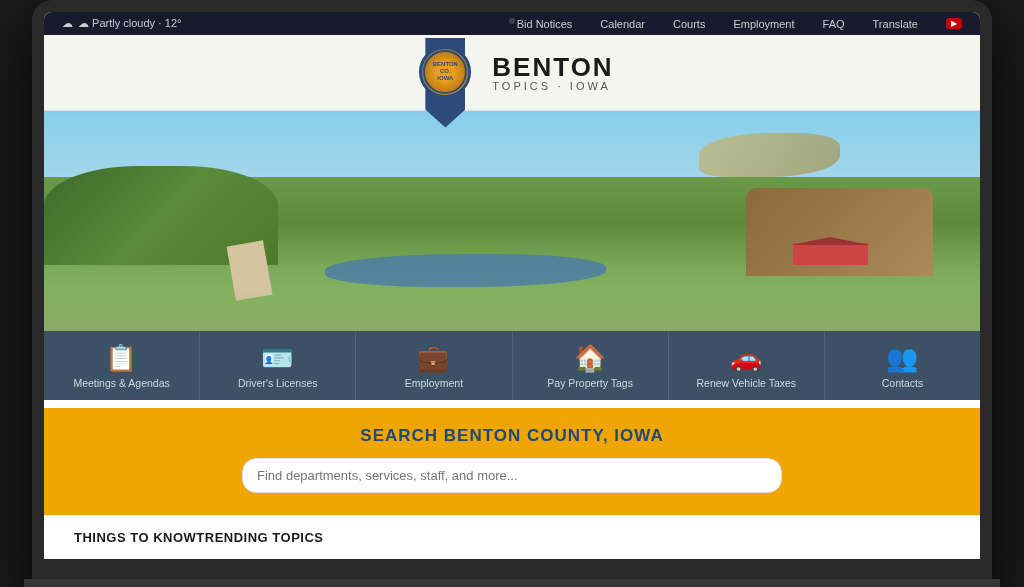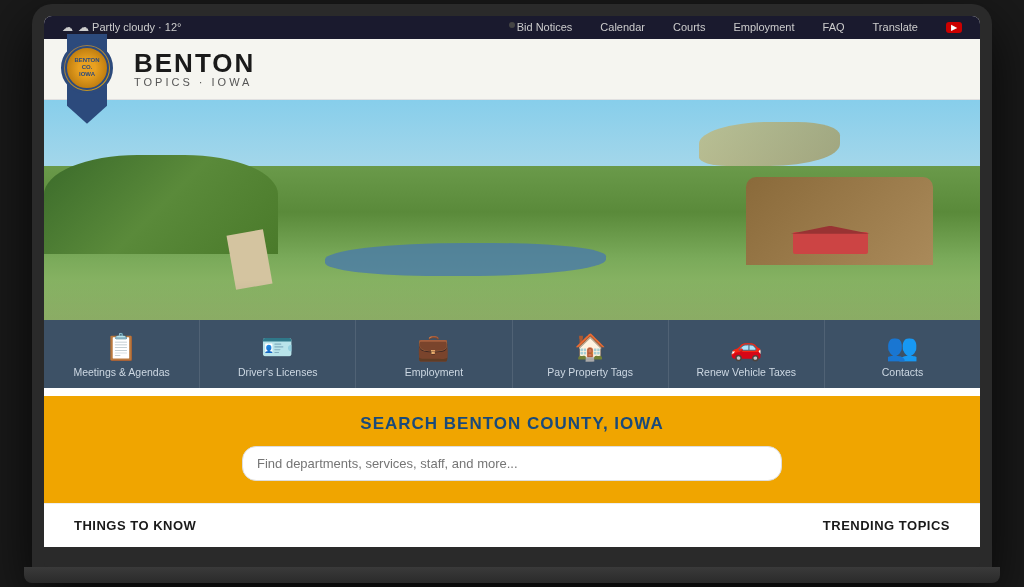--- a/index.html
+++ b/index.html
@@ -50,23 +50,24 @@
       justify-content: center;
       font-size: 8px;
       color: white;
     }
 
     
     .main-nav {
       background: #f5f5f0;
       display: flex;
       align-items: center;
-      padding: 0 8px;
-      height: 61px;
+      padding: 0 20px;
+      height: 76px;
       border-bottom: 1px solid #e0e0e0;
+      flex-direction: column;
     }
     .logo-area {
       display: flex;
       align-items: center;
       gap: 12px;
       flex: 1;
     }
     .logo-seal {
       width: 70px;
       height: 70px;
@@ -281,21 +282,20 @@
       border-radius: 14px;
       color: #999;
       background: white;
       outline: none;
     }
 
     
     .bottom-bar {
       background: #fff;
       display: flex;
-      justify-content: space-between;
       align-items: center;
       padding: 14px 30px;
       border-top: 1px solid #eee;
     }
     .bottom-bar-left, .bottom-bar-right {
       font-size: 13px;
       font-weight: bold;
       color: #1a1a1a;
       letter-spacing: 0.5px;
     }

